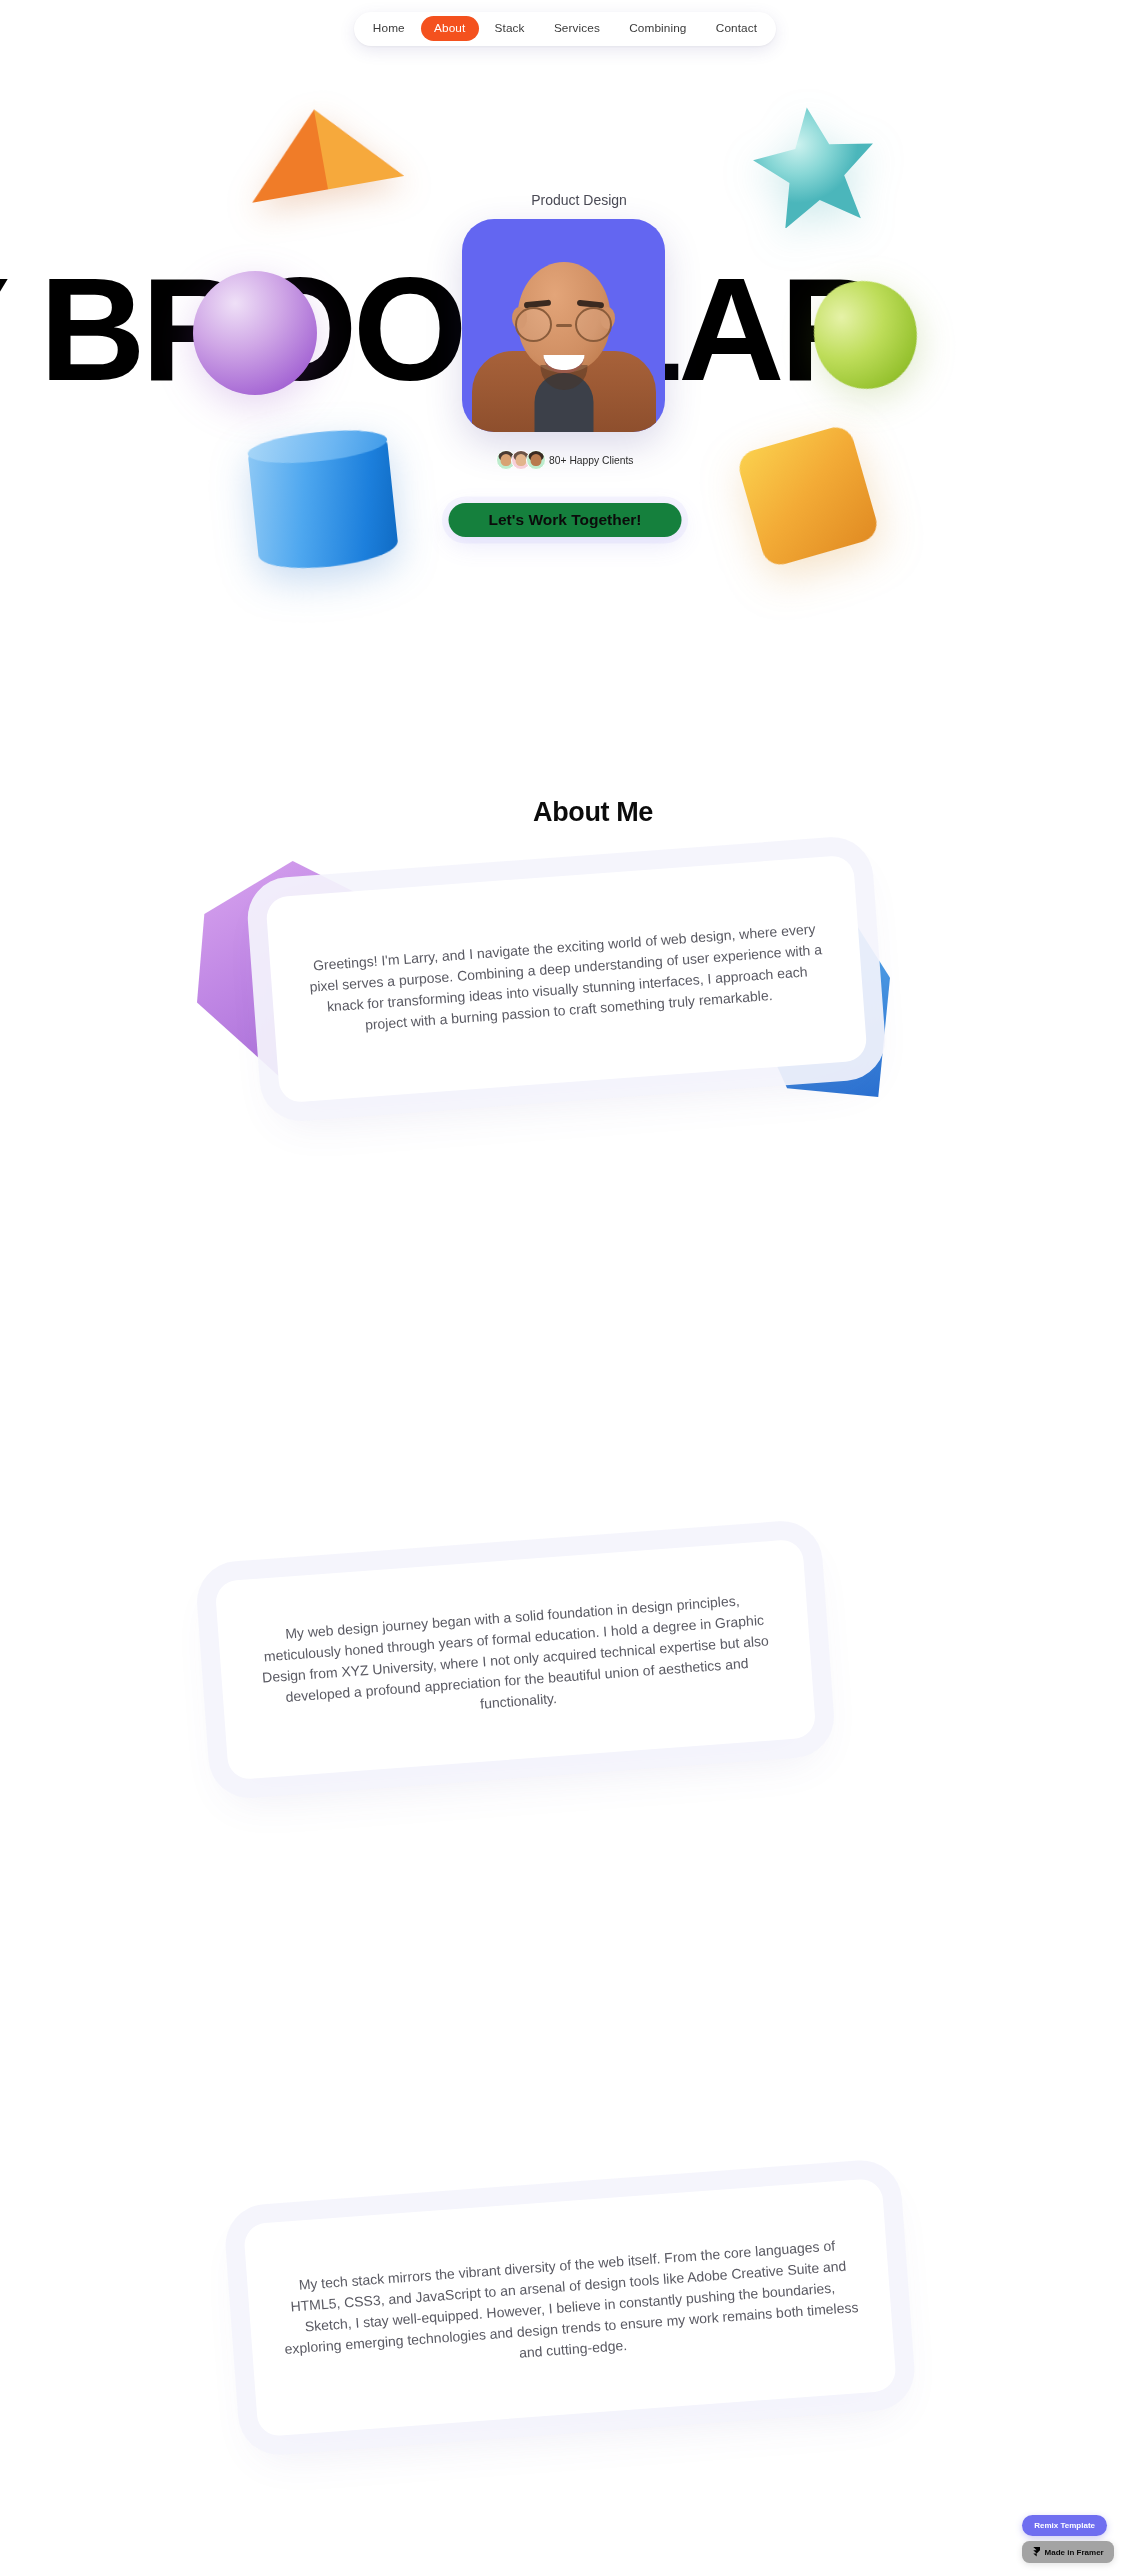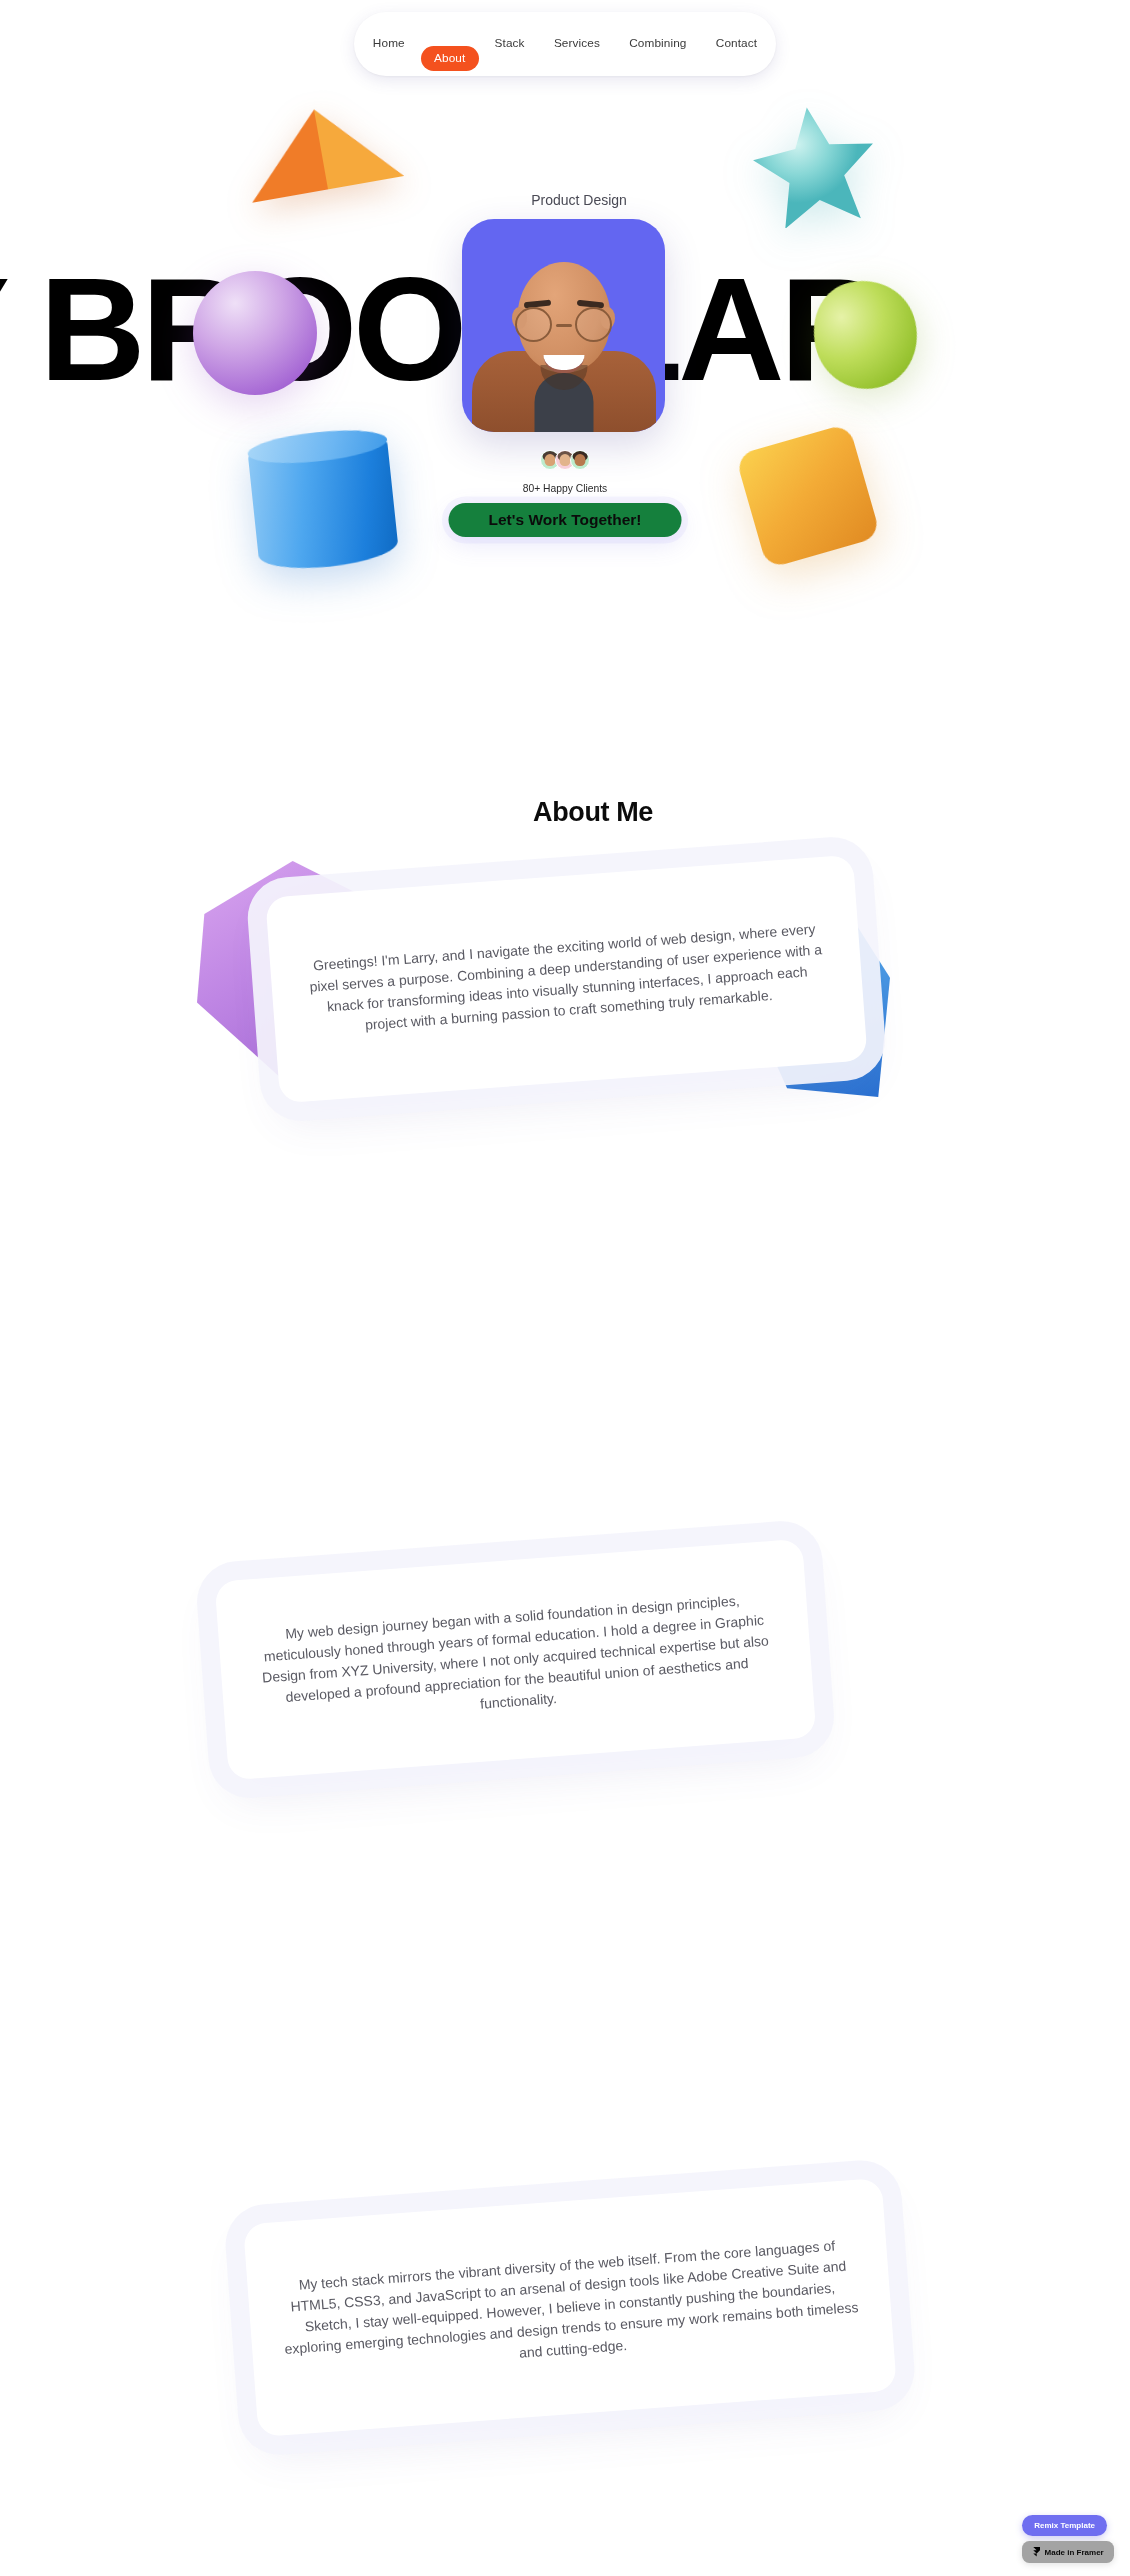--- a/index.html
+++ b/index.html
@@ -21,21 +21,21 @@
     display:flex; align-items:center; gap:2.9px;
     background:#ffffff; border-radius:735px;
     padding:4.4px 5.9px;
     box-shadow:0 4.4px 16px rgba(80,70,150,.13), 0 0.7px 2.2px rgba(0,0,0,.05);
   }
   .nav-item{
     font-size:11.8px; color:#3a3a3a; letter-spacing:0.1px;
     padding:6.6px 13.2px; border-radius:735px; cursor:pointer;
     white-space:nowrap; line-height:1;
   }
-  .nav-item.active{ background:#F4511E; color:#fff; font-weight:400;margin-top:30px; }
+  .nav-item.active{ background:#F4511E; color:#fff; font-weight:400; }
 
   
   .hero{ position:absolute; top:0; left:0; width:1130px; height:662px; }
 
   .hero-title{
     position:absolute; top:136px; left:0; width:100%;
     text-align:center; font-size:46px; font-weight:400;
     letter-spacing:-0.7px; color:#0b0b0b; z-index:30;
   }
   .hero-title .name{
@@ -110,21 +110,21 @@
   }
   .ap-shirt{
     position:absolute; bottom:0; left:50%; transform:translateX(-50%);
     width:59px; height:59px; border-radius:29px 29px 0 0;
     background:#3c4049;
   }
 
   
   .clients{
     position:absolute; top:450px; left:0; width:100%;
-    display:flex; justify-content:center; align-items:center; gap:13px; z-index:45;flex-direction:column;
+    display:flex; justify-content:center; align-items:center; gap:3px; z-index:45;
   }
   .client-avatars{ display:flex; }
   .client-avatars .bubble{
     width:20px; height:20px; border-radius:50%;
     margin-left:-5.2px; border:1.5px solid #fff; position:relative; overflow:hidden;
   }
   .client-avatars .bubble:first-child{ margin-left:0; }
   .bubble .face{
     position:absolute; left:50%; top:52%; transform:translate(-50%,-50%);
     width:11px; height:11.8px; border-radius:50% 50% 45% 45%;

